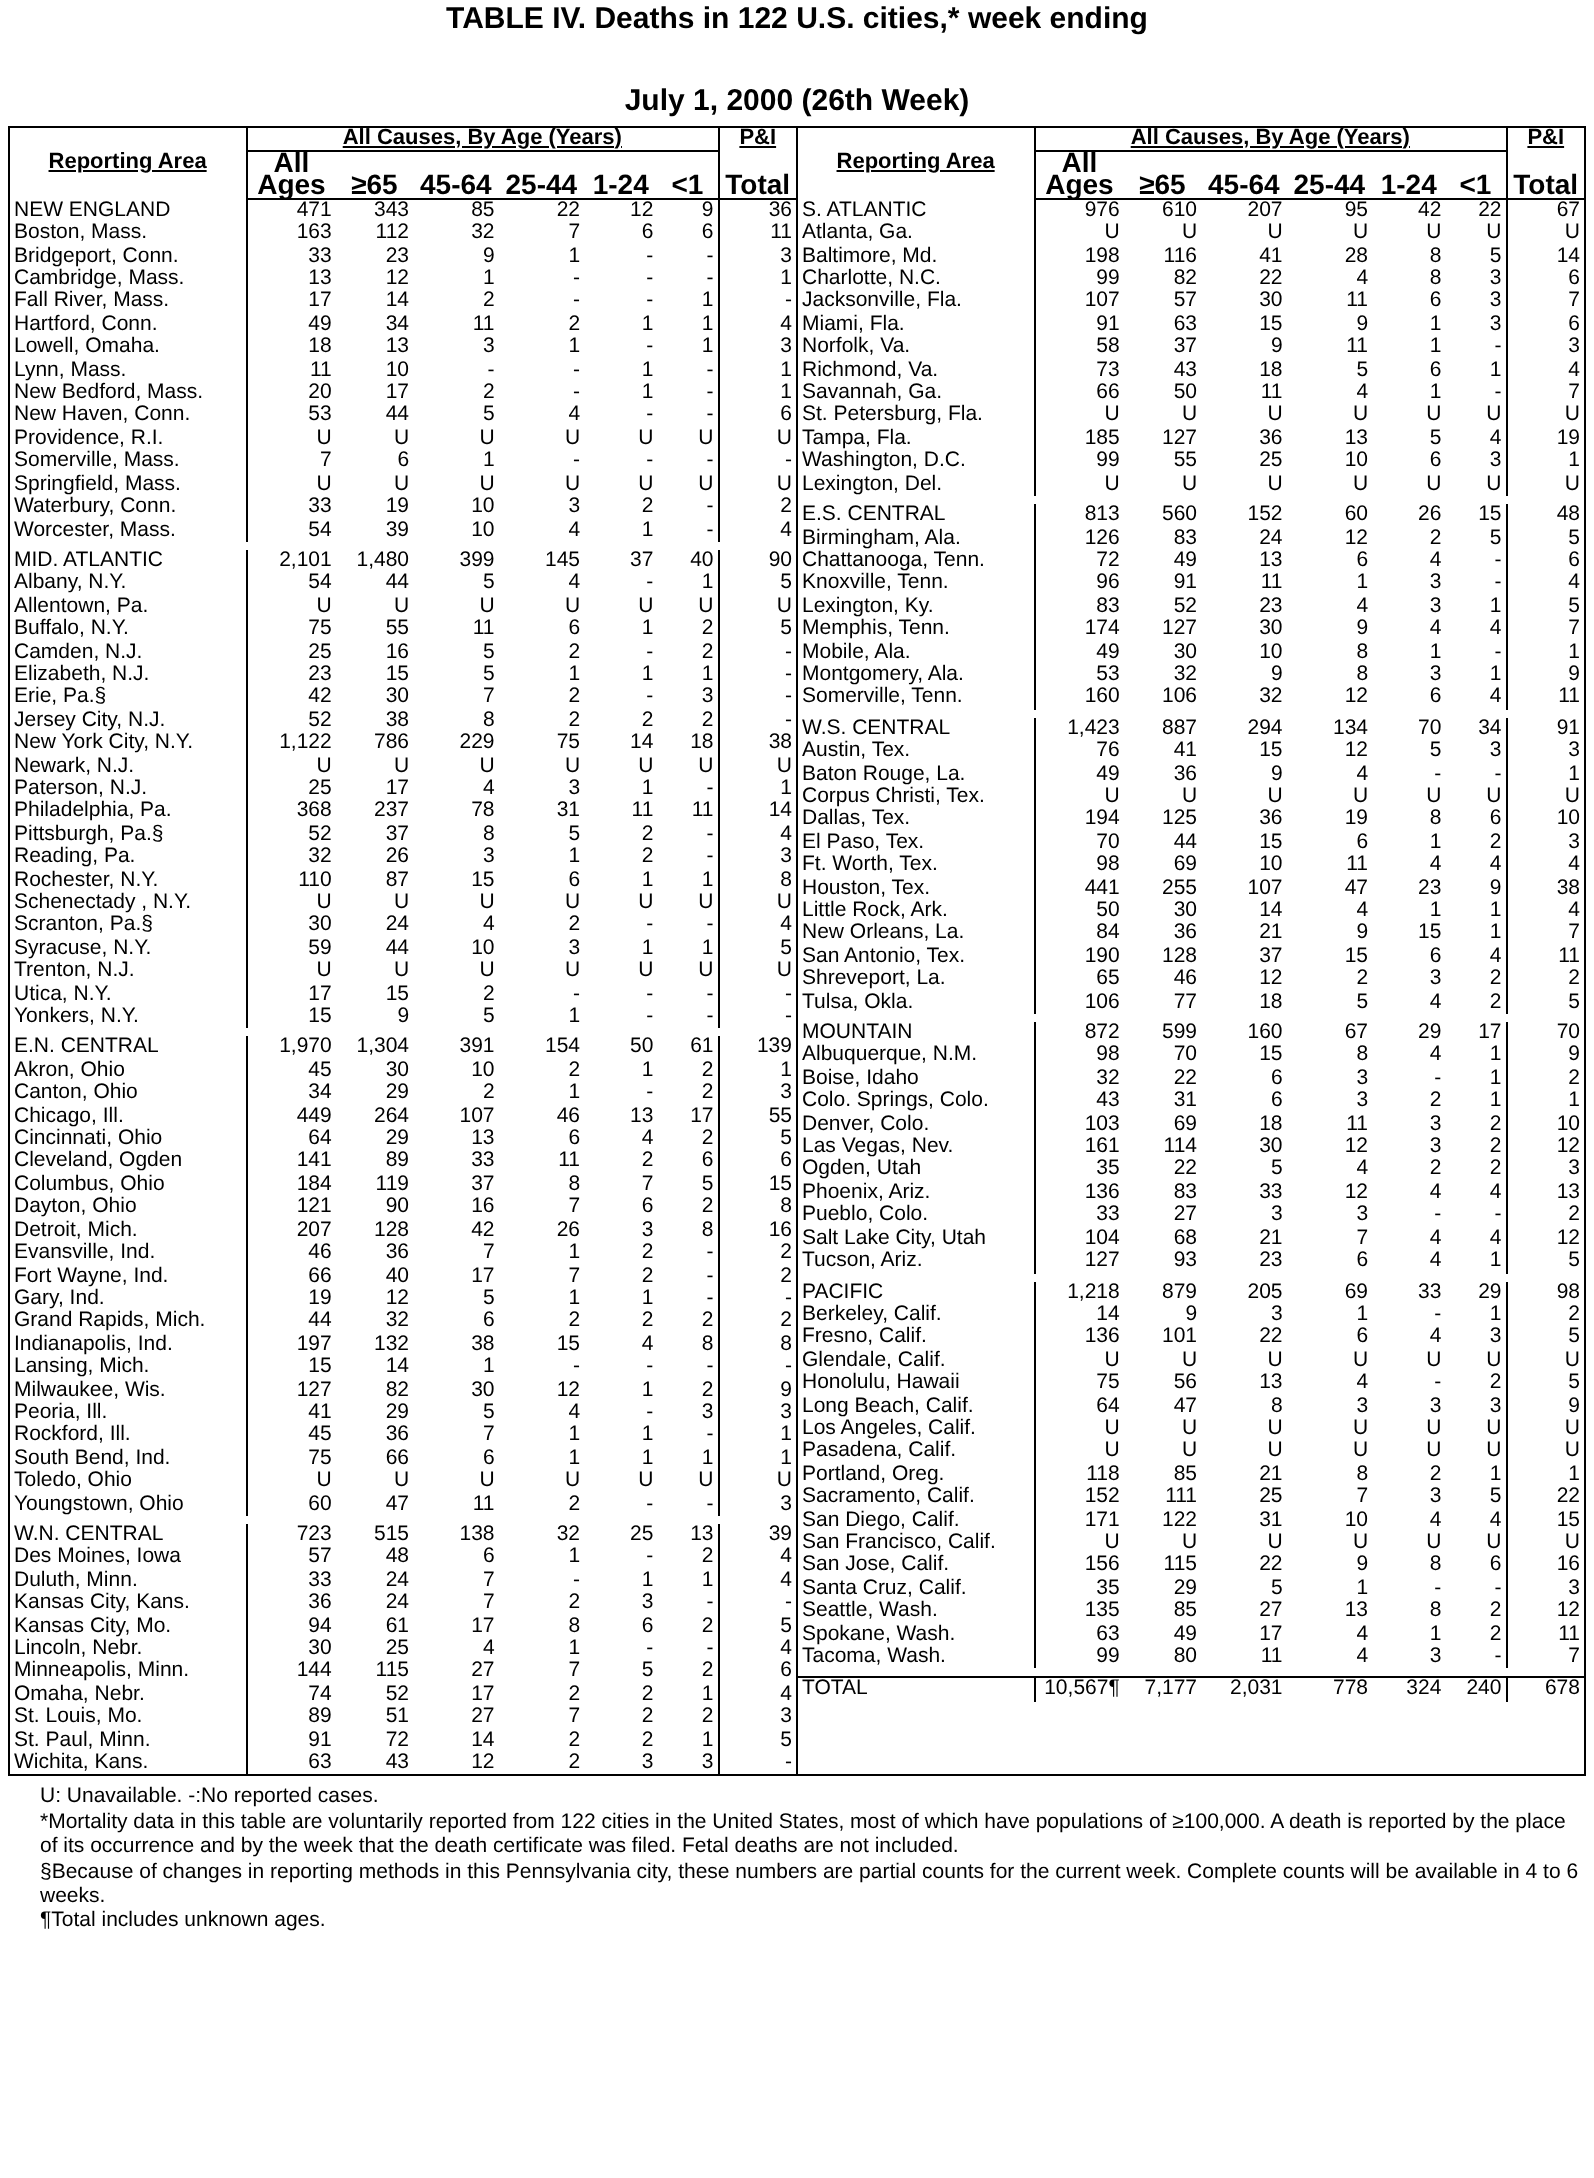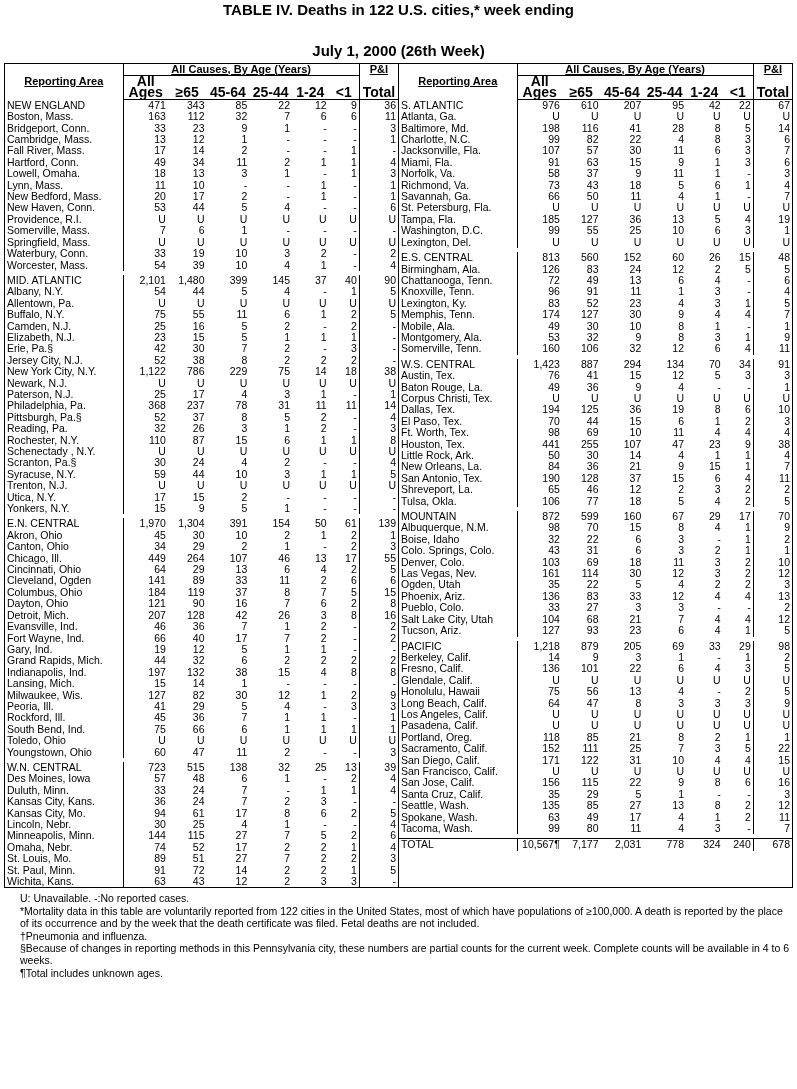--- a/index.html
+++ b/index.html
@@ -1459,18 +1459,17 @@
             </tbody>
         </table>
       </div>
 
     </div>
   </div>
 
   <div class="footnotes">
     <p>U: Unavailable.     -:No reported cases.</p>
     <p>*Mortality data in this table are voluntarily reported from 122 cities in the United States, most of which have populations of ≥100,000. A death is reported by the place of its occurrence and by the week that the death certificate was filed. Fetal deaths are not included.</p>
-    <p>†Pneumonia and influenza.</p>
     <p>§Because of changes in reporting methods in this Pennsylvania city, these numbers are partial counts for the current week. Complete counts will be available in 4 to 6 weeks.</p>
     <p>¶Total includes unknown ages.</p>
   </div>
 
 </div>
 
 </body></html>

